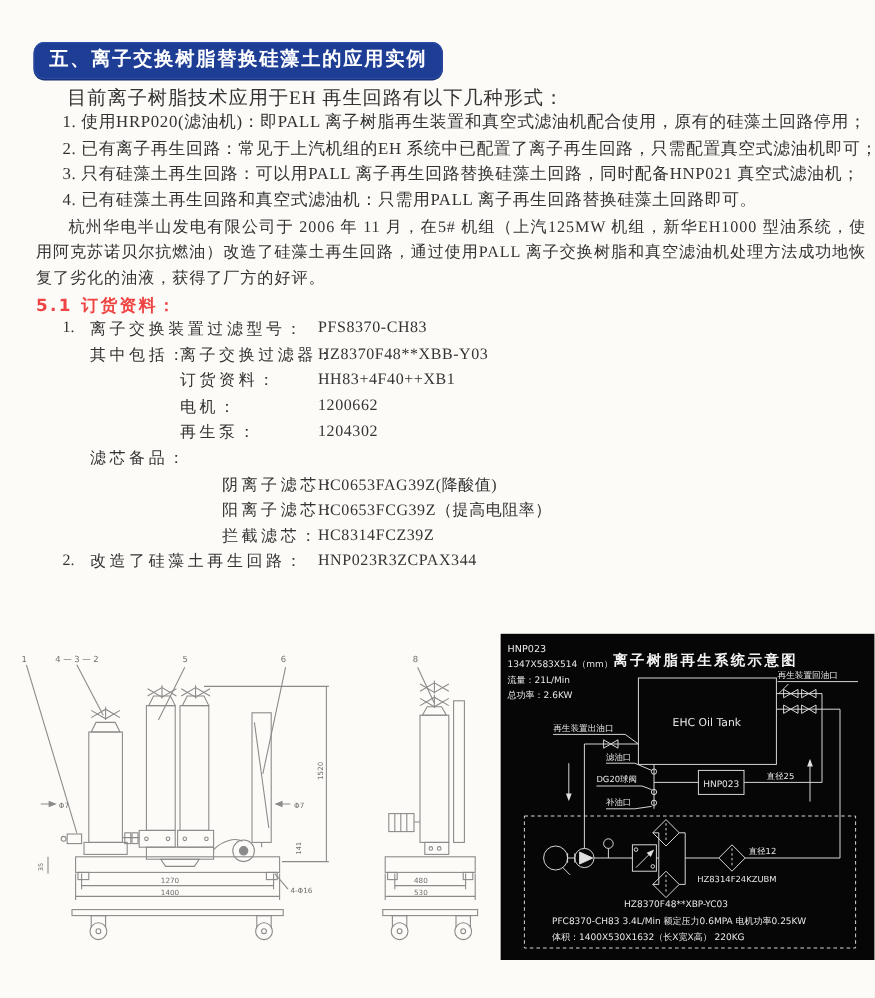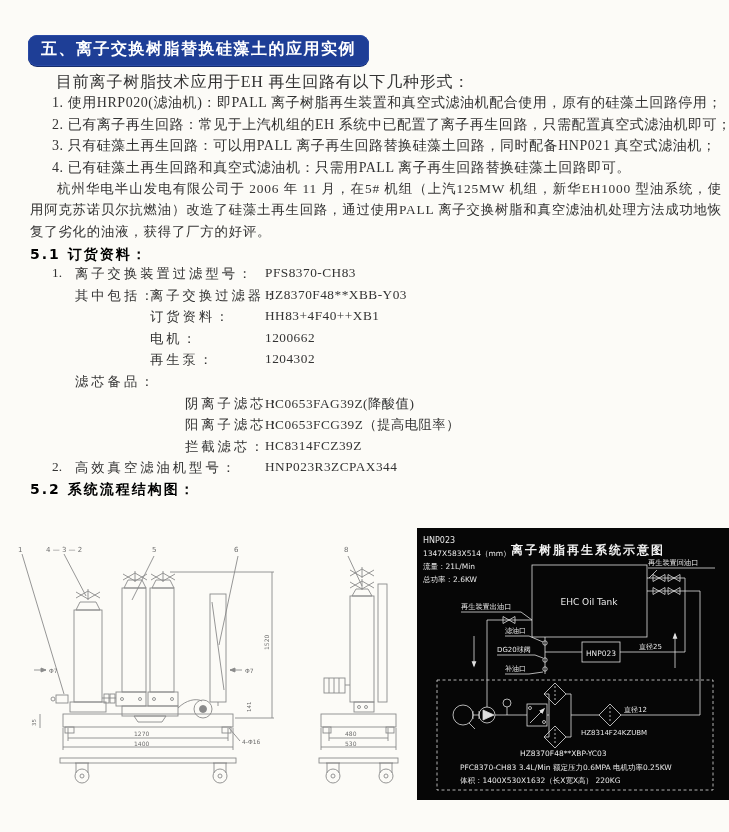--- a/index.html
+++ b/index.html
@@ -8,21 +8,21 @@
   .title-badge{position:absolute;left:28px;top:35px;background:#1e3e96;color:#fff;
         font-family:"DejaVu Sans","Liberation Sans",sans-serif;font-weight:bold;
         font-size:16px;letter-spacing:1.5px;padding:4px 13px 6px 13px;border-radius:9px;
         box-shadow:0 1px 0 #152c6b, inset 0 0 0 1px #2a4aa5;}
   .intro{position:absolute;left:56px;top:72px;font-size:16px;letter-spacing:.8px;white-space:nowrap;}
   .list{position:absolute;left:52px;top:92px;font-size:14px;letter-spacing:.55px;
         line-height:21.6px;white-space:nowrap;}
   .para{position:absolute;left:30px;top:178px;width:692px;font-size:13.4px;letter-spacing:.8px;
         line-height:21.3px;text-align:justify;text-indent:27px;}
   .h-bold{position:absolute;font-family:"DejaVu Sans","Liberation Sans",sans-serif;
-        font-weight:bold;font-size:14px;letter-spacing:2px;color:#000000;}
+        font-weight:bold;font-size:14px;letter-spacing:2px;color:#ef4444;}
   .h51{left:30px;top:246px;}
   .h52{left:30px;top:481px;}
   .spec{position:absolute;left:0;top:265px;width:729px;font-size:13.3px;}
   .srow{position:relative;height:21.6px;}
   .c-num{position:absolute;left:52px;}
   .c1{position:absolute;left:75px;letter-spacing:3px;}
   .c2{position:absolute;left:150px;letter-spacing:3px;}
   .c3{position:absolute;left:185px;letter-spacing:3px;}
   .val{position:absolute;left:265px;letter-spacing:.5px;}
   svg.line-drawing{position:absolute;left:6px;top:530px;width:410px;height:262px;}
@@ -82,26 +82,25 @@
     <div class="srow">
       <span class="c3">阳离子滤芯：</span>
       <span class="val">HC0653FCG39Z（提高电阻率）</span>
     </div>
     <div class="srow">
       <span class="c3">拦截滤芯：</span>
       <span class="val">HC8314FCZ39Z</span>
     </div>
     <div class="srow">
       <span class="c-num">2.</span>
-      <span class="c1">高效真空滤油机型号：</span>
+      <span class="c1">改造了硅藻土再生回路：</span>
       <span class="val">HNP023R3ZCPAX344</span>
     </div>
   </div>
 
-  <div class="h-bold h52">5.2  系统流程结构图：</div>
 
   <svg class="line-drawing" viewBox="0 0 410 262">
     <defs>
       <g id="hw" stroke="#8a8a8a" fill="none" stroke-width="0.9">
         <path d="M-12,-4 L0,3 L12,-4"></path>
           <path d="M-12,2 L0,-5 L12,2"></path>
           <line x1="0" y1="-7" x2="0" y2="4"></line>
       </g>
       <g id="cast" stroke="#8a8a8a" fill="none" stroke-width="0.9">
         <line x1="-7" y1="-9" x2="7" y2="-9"></line>

